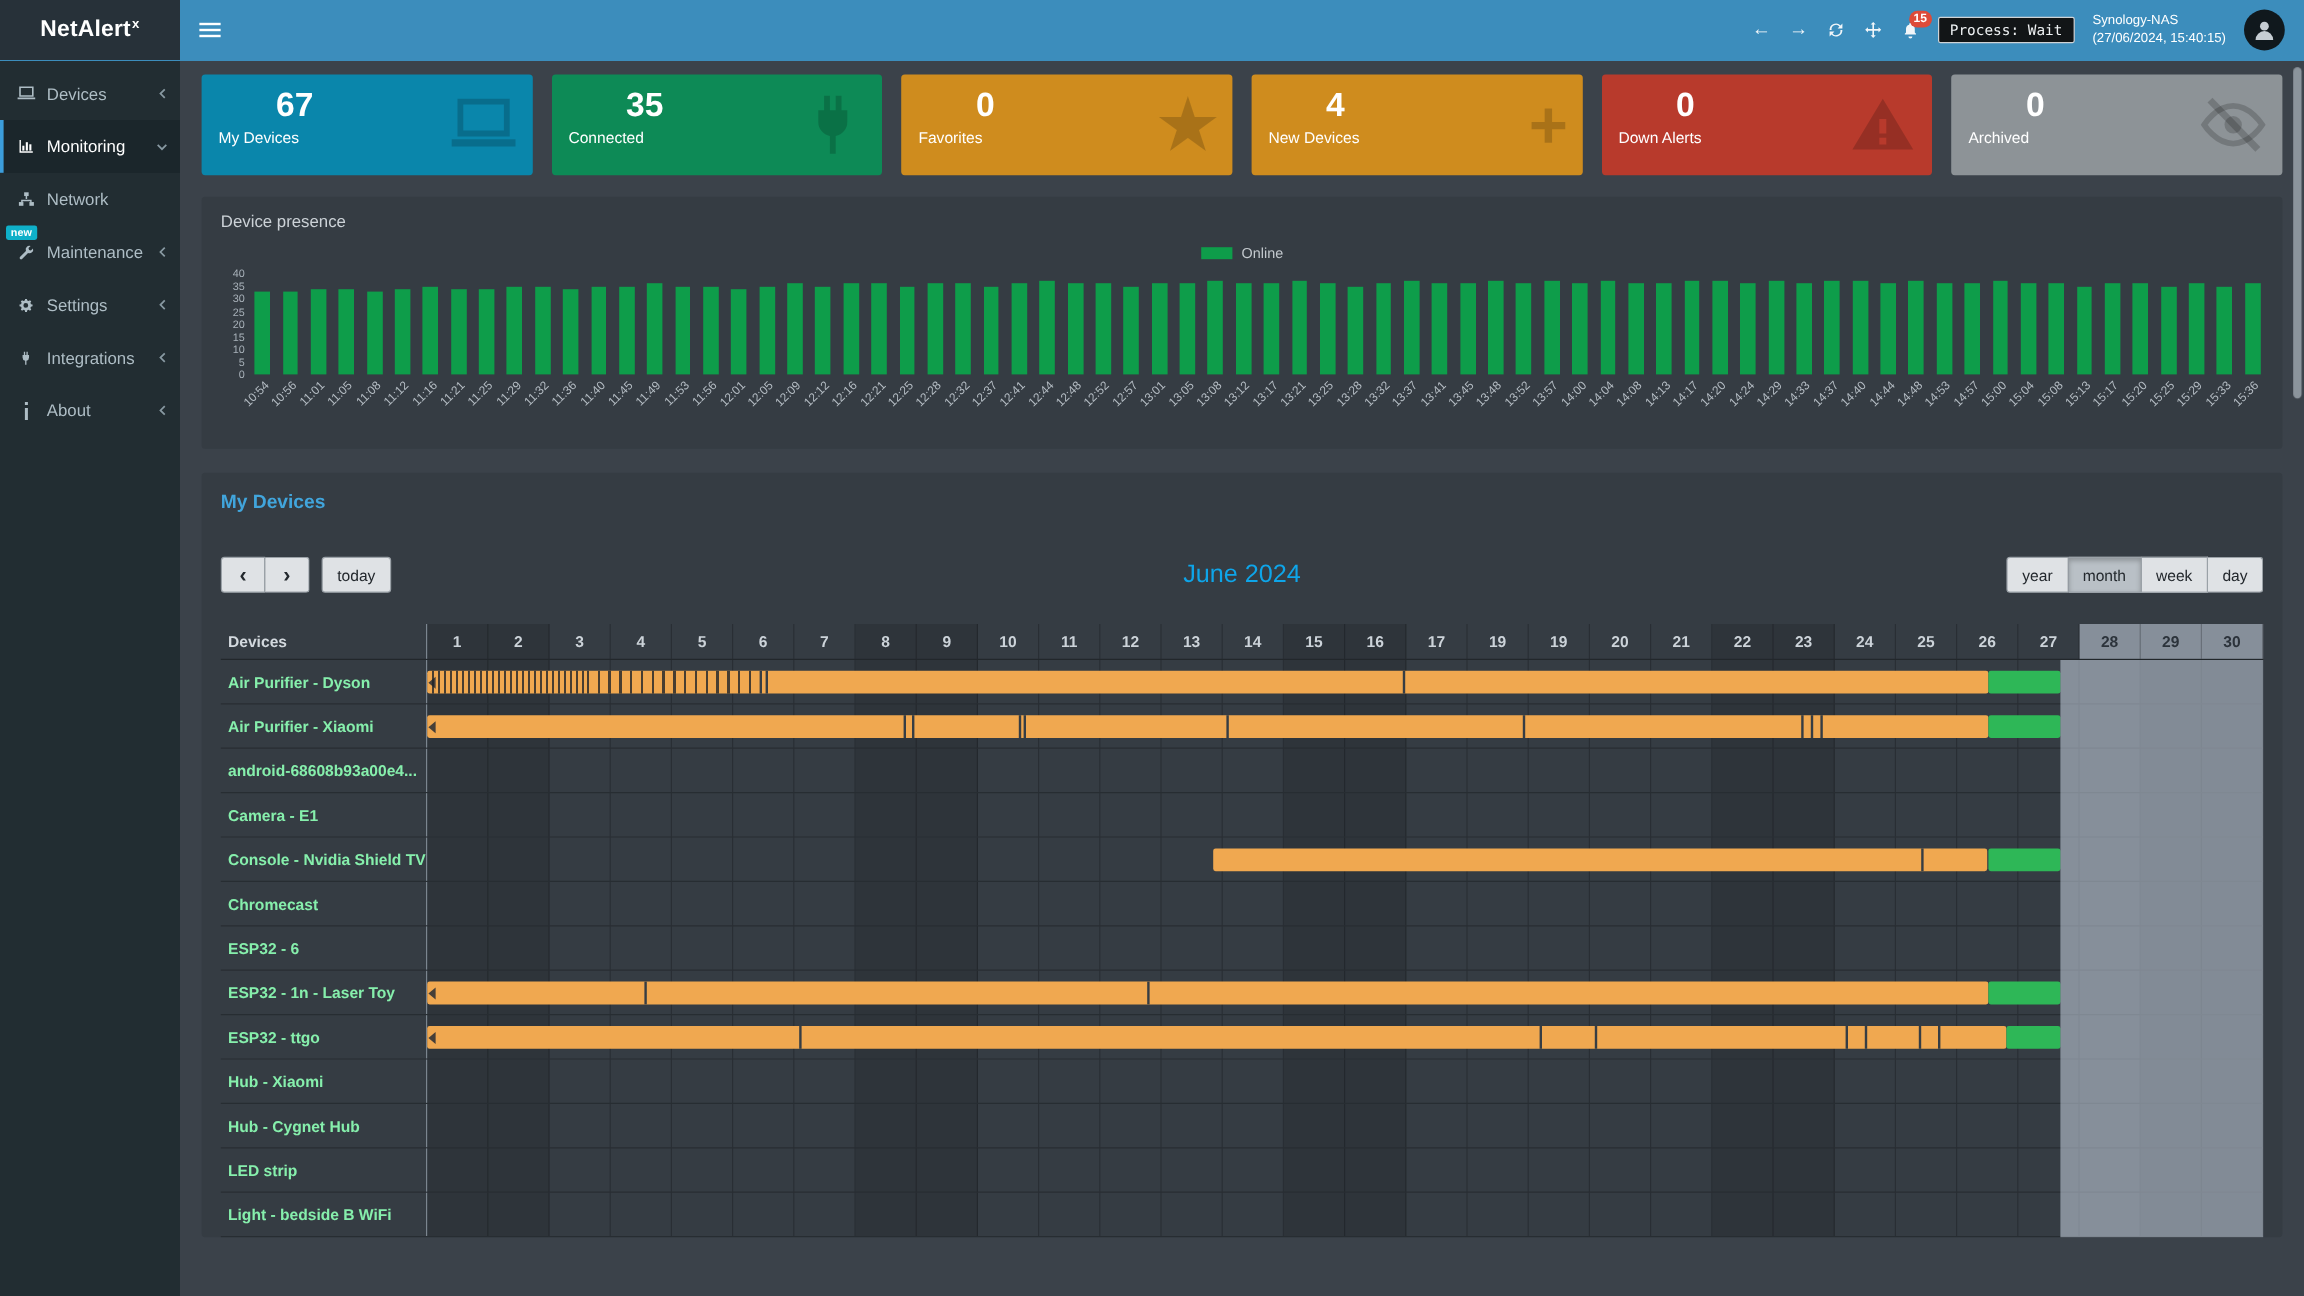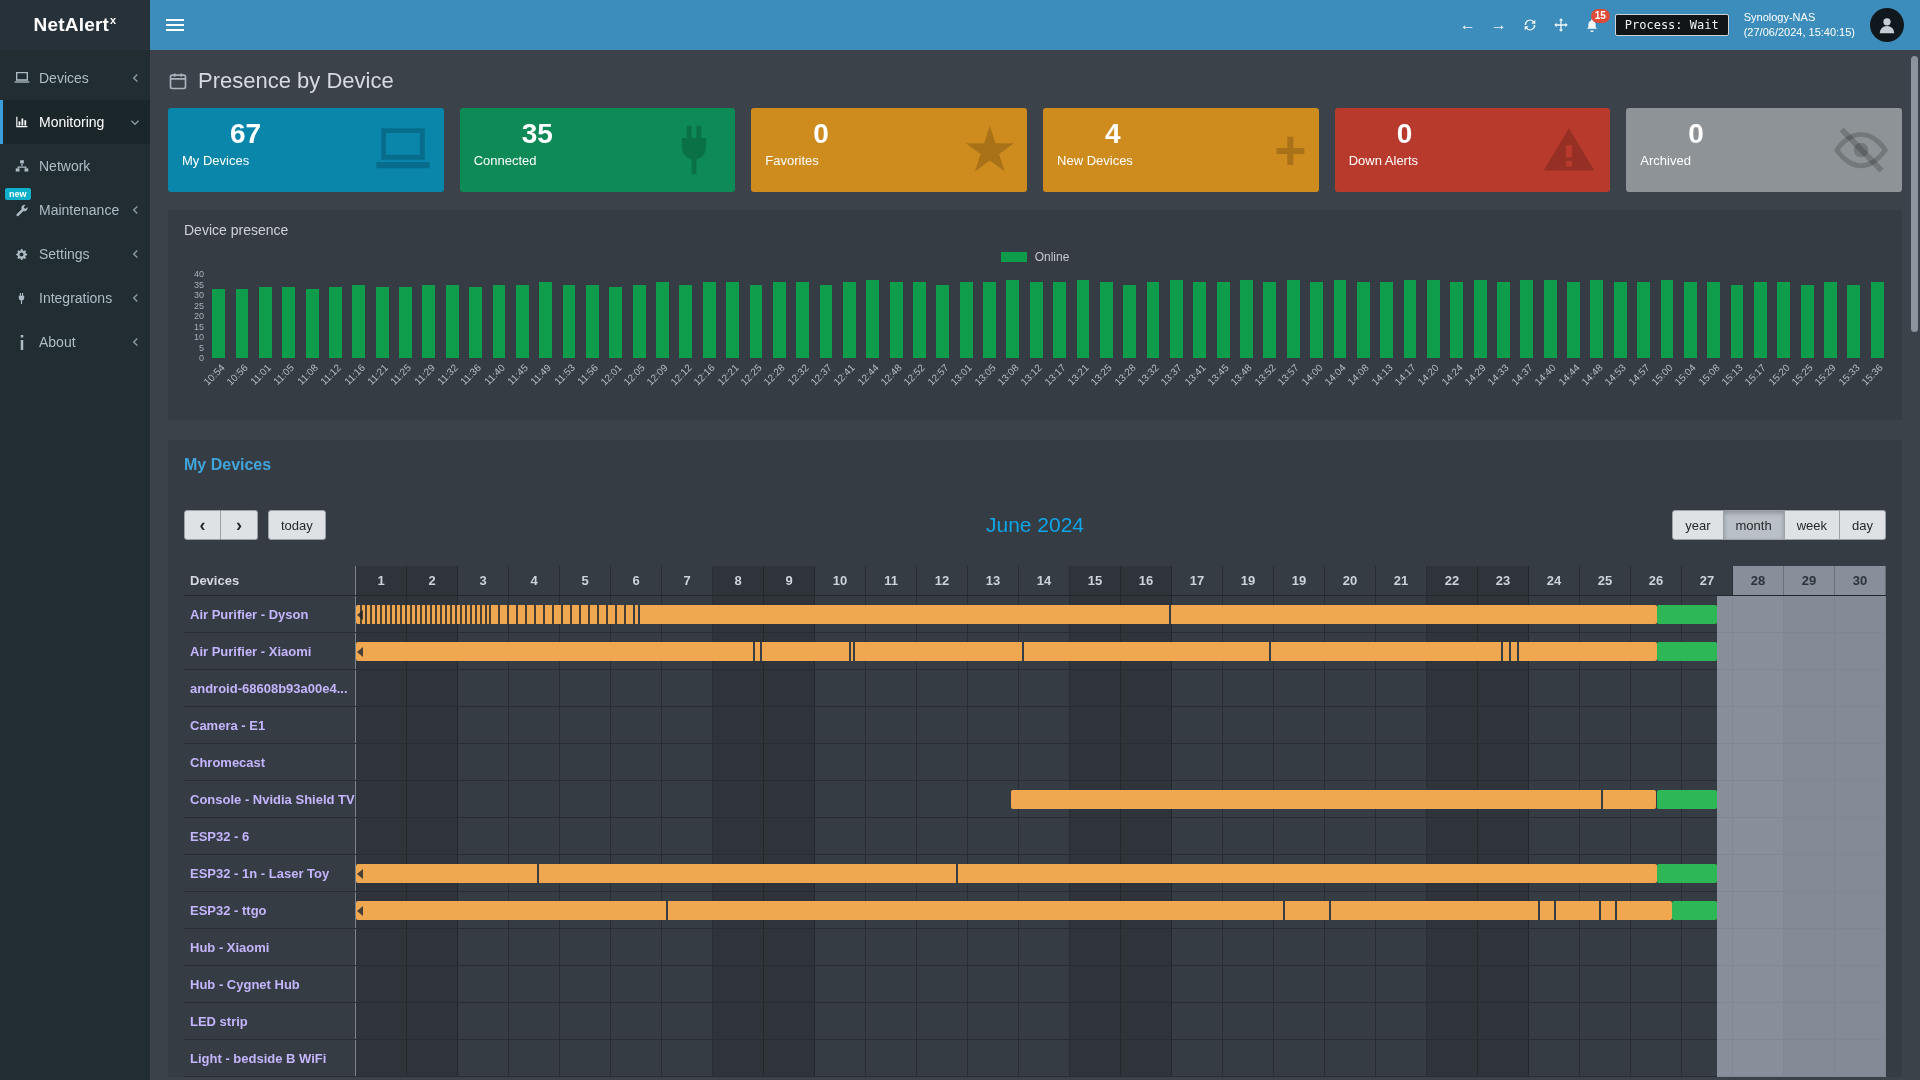--- a/index.html
+++ b/index.html
@@ -73,21 +73,21 @@
   .fcbtn.active { background:#b9c0c6; box-shadow:inset 0 2px 4px rgba(0,0,0,0.25); }
 
   .fc-grid { margin-top:26px; width:1702px; }
   .fc-head { display:flex; height:30px; border-bottom:1px solid rgba(0,0,0,0.35); }
   .fc-devhead { width:172px; font-size:13px; font-weight:700; color:#d3d9de; display:flex; align-items:center; padding-left:6px; border-right:1px solid #7b858f; }
   .fc-dayhead { width:51px; display:flex; align-items:center; justify-content:center; font-size:13px; font-weight:600; color:#ccd3d9; border-right:1px solid rgba(0,0,0,0.22); }
   .fc-dayhead.weekend { background:rgba(0,0,0,0.12); }
   .fc-dayhead.future { background:rgba(201,212,226,0.55); color:#2c333b; }
   .fc-body { position:relative; }
   .fc-row { display:flex; height:37px; border-bottom:1px solid rgba(0,0,0,0.25); }
-  .fc-name { width:172px; display:flex; align-items:center; padding-left:6px; font-size:13px; font-weight:700; color:#c4b5fd; border-right:1px solid #7b858f; white-space:nowrap; overflow:hidden; cursor:pointer; }
+  .fc-name { width:172px; display:flex; align-items:center; padding-left:6px; font-size:13px; font-weight:700; color:#86efac; border-right:1px solid #7b858f; white-space:nowrap; overflow:hidden; cursor:pointer; }
   .fc-cells { position:relative; width:1530px; display:flex; }
   .fc-cell { width:51px; height:100%; border-right:1px solid rgba(0,0,0,0.22); }
   .fc-cell.weekend { background:rgba(0,0,0,0.12); }
   .tl-bar { position:absolute; top:9px; height:19px; z-index:2; border-radius:2px; }
   .tl-bar.orange { background:#f0a850; }
   .tl-bar.green { background:#2eb757; }
   .tl-arrow { position:absolute; left:1px; top:50%; transform:translateY(-50%); width:0; height:0; border-top:5px solid transparent; border-bottom:5px solid transparent; border-right:6px solid rgba(40,45,52,0.85); }
   .tl-stripes { position:absolute; top:9px; height:19px; z-index:3; }
   .tl-tick { position:absolute; top:9px; height:19px; width:2px; background:#363d44; z-index:3; }
   .future-ov { position:absolute; top:0; bottom:0; background:rgba(201,212,226,0.55); z-index:4; }
@@ -239,29 +239,20 @@
       <span class="schev">
           <svg width="9" height="10" viewBox="0 0 10 10">
             <path d="M7 1L3 5l4 4" fill="none" stroke="currentColor" stroke-width="1.6"></path>
           </svg>
         </span>
     </div>
   </aside>
 
   <main class="content">
 
-    <div class="page-title-row">
-      <span class="title-cal-icon">
-        <svg width="20" height="20" viewBox="0 0 24 24">
-            <rect x="3" y="5" width="18" height="16" rx="2" fill="none" stroke="currentColor" stroke-width="2"></rect>
-            <path d="M3 9.5h18M8 3v4M16 3v4" stroke="currentColor" stroke-width="2" fill="none"></path>
-          </svg>
-      </span>
-      <h1>Presence by Device</h1>
-    </div>
 
     <div class="cards">
       <div class="card" style="background: rgb(10, 134, 171);">
         <div class="card-num">67</div>
         <div class="card-label">My Devices</div>
         <div class="card-icon">
             <svg viewBox="0 0 24 24">
               <path d="M4 4h16v11H4z" fill="none" stroke="currentColor" stroke-width="2"></path>
               <path d="M1 17h22v2.5H1z" fill="currentColor"></path>
             </svg>
@@ -826,55 +817,20 @@
                 <div class="fc-cell"></div>
                 <div class="fc-cell"></div>
                 <div class="fc-cell"></div>
                 <div class="fc-cell"></div>
                 <div class="fc-cell"></div>
                 <div class="fc-cell weekend"></div>
                 <div class="fc-cell weekend"></div>
               </div>
             </div>
             <div class="fc-row">
-              <div class="fc-name">Chromecast</div>
-              <div class="fc-cells">
-                <div class="fc-cell weekend"></div>
-                <div class="fc-cell weekend"></div>
-                <div class="fc-cell"></div>
-                <div class="fc-cell"></div>
-                <div class="fc-cell"></div>
-                <div class="fc-cell"></div>
-                <div class="fc-cell"></div>
-                <div class="fc-cell weekend"></div>
-                <div class="fc-cell weekend"></div>
-                <div class="fc-cell"></div>
-                <div class="fc-cell"></div>
-                <div class="fc-cell"></div>
-                <div class="fc-cell"></div>
-                <div class="fc-cell"></div>
-                <div class="fc-cell weekend"></div>
-                <div class="fc-cell weekend"></div>
-                <div class="fc-cell"></div>
-                <div class="fc-cell"></div>
-                <div class="fc-cell"></div>
-                <div class="fc-cell"></div>
-                <div class="fc-cell"></div>
-                <div class="fc-cell weekend"></div>
-                <div class="fc-cell weekend"></div>
-                <div class="fc-cell"></div>
-                <div class="fc-cell"></div>
-                <div class="fc-cell"></div>
-                <div class="fc-cell"></div>
-                <div class="fc-cell"></div>
-                <div class="fc-cell weekend"></div>
-                <div class="fc-cell weekend"></div>
-              </div>
-            </div>
-            <div class="fc-row">
               <div class="fc-name">Console - Nvidia Shield TV</div>
               <div class="fc-cells">
                 <div class="fc-cell weekend"></div>
                 <div class="fc-cell weekend"></div>
                 <div class="fc-cell"></div>
                 <div class="fc-cell"></div>
                 <div class="fc-cell"></div>
                 <div class="fc-cell"></div>
                 <div class="fc-cell"></div>
                 <div class="fc-cell weekend"></div>
@@ -896,20 +852,55 @@
                 <div class="fc-cell"></div>
                 <div class="fc-cell"></div>
                 <div class="fc-cell"></div>
                 <div class="fc-cell"></div>
                 <div class="fc-cell"></div>
                 <div class="fc-cell weekend"></div>
                 <div class="fc-cell weekend"></div>
                 <div class="tl-bar orange" style="left: 655.35px; width: 645.15px; background: rgb(240, 168, 80);"></div>
                 <div class="tl-bar green" style="left: 1300.5px; width: 60.69px; background: rgb(46, 183, 87);"></div>
                 <div class="tl-tick" style="left: 1245.44px;"></div>
+              </div>
+            </div>
+            <div class="fc-row">
+              <div class="fc-name">Chromecast</div>
+              <div class="fc-cells">
+                <div class="fc-cell weekend"></div>
+                <div class="fc-cell weekend"></div>
+                <div class="fc-cell"></div>
+                <div class="fc-cell"></div>
+                <div class="fc-cell"></div>
+                <div class="fc-cell"></div>
+                <div class="fc-cell"></div>
+                <div class="fc-cell weekend"></div>
+                <div class="fc-cell weekend"></div>
+                <div class="fc-cell"></div>
+                <div class="fc-cell"></div>
+                <div class="fc-cell"></div>
+                <div class="fc-cell"></div>
+                <div class="fc-cell"></div>
+                <div class="fc-cell weekend"></div>
+                <div class="fc-cell weekend"></div>
+                <div class="fc-cell"></div>
+                <div class="fc-cell"></div>
+                <div class="fc-cell"></div>
+                <div class="fc-cell"></div>
+                <div class="fc-cell"></div>
+                <div class="fc-cell weekend"></div>
+                <div class="fc-cell weekend"></div>
+                <div class="fc-cell"></div>
+                <div class="fc-cell"></div>
+                <div class="fc-cell"></div>
+                <div class="fc-cell"></div>
+                <div class="fc-cell"></div>
+                <div class="fc-cell weekend"></div>
+                <div class="fc-cell weekend"></div>
               </div>
             </div>
             <div class="fc-row">
               <div class="fc-name">ESP32 - 6</div>
               <div class="fc-cells">
                 <div class="fc-cell weekend"></div>
                 <div class="fc-cell weekend"></div>
                 <div class="fc-cell"></div>
                 <div class="fc-cell"></div>
                 <div class="fc-cell"></div>

